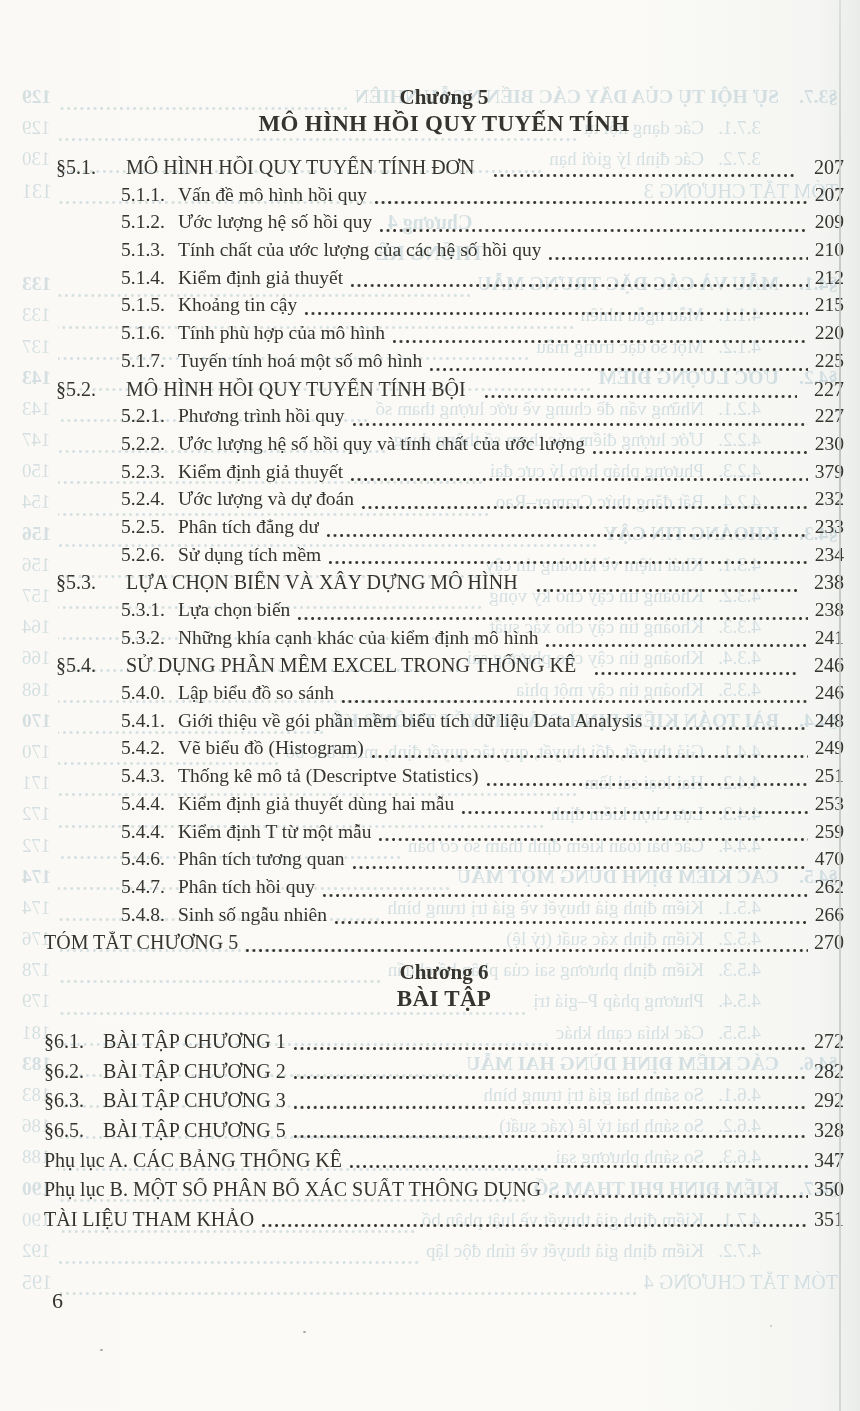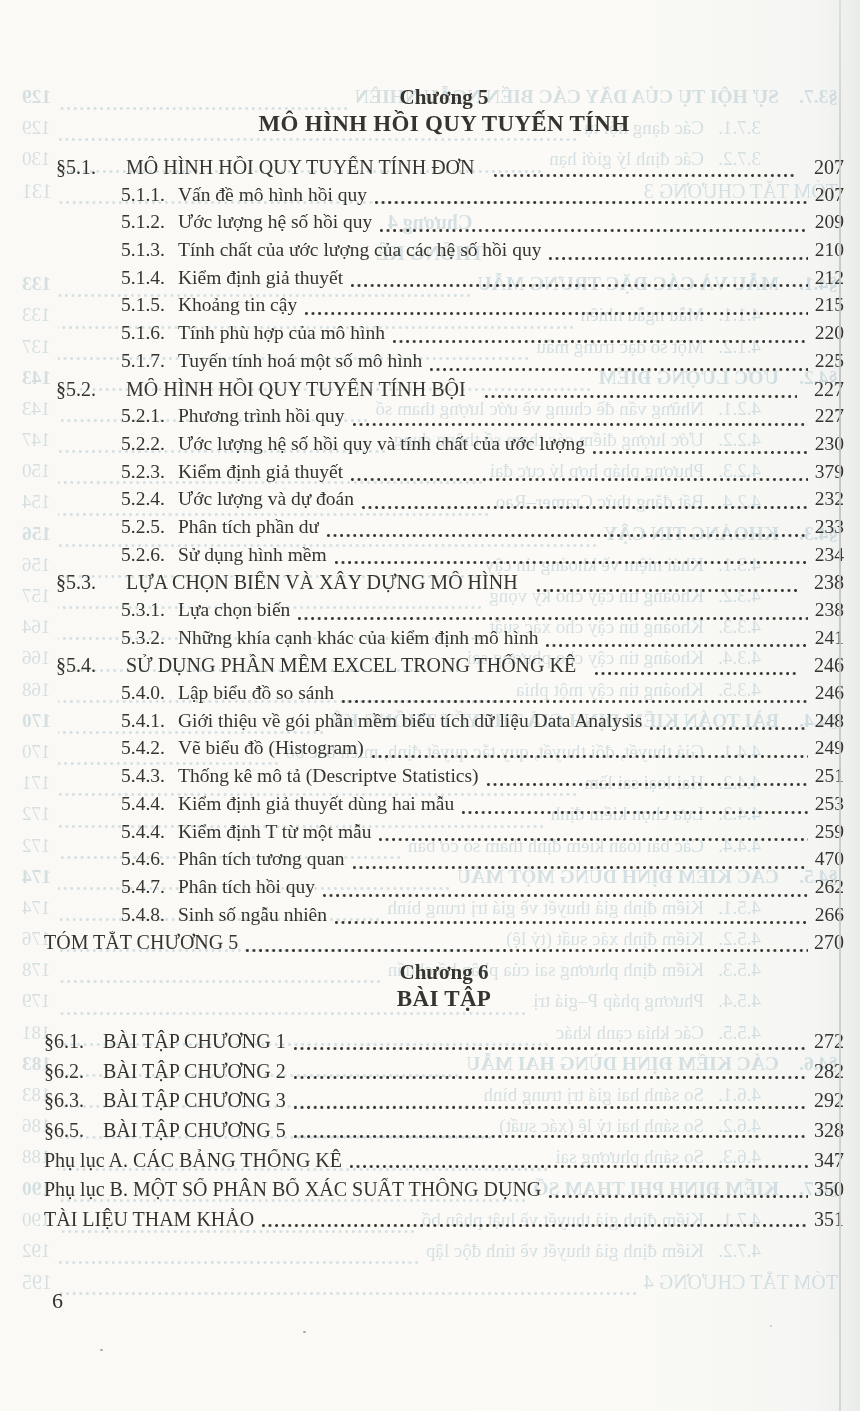--- a/index.html
+++ b/index.html
@@ -378,27 +378,27 @@
     <span class="pg">379</span>
   </div>
         <div class="row l2">
     <span class="lbl">5.2.4.</span>
     <span class="ttl">Ước lượng và dự đoán</span>
     <span class="dots"></span>
     <span class="pg">232</span>
   </div>
         <div class="row l2">
     <span class="lbl">5.2.5.</span>
-    <span class="ttl">Phân tích phần dư</span>
+    <span class="ttl">Phân tích đẳng dư</span>
     <span class="dots"></span>
     <span class="pg">233</span>
   </div>
         <div class="row l2">
     <span class="lbl">5.2.6.</span>
-    <span class="ttl">Sử dụng hình mềm</span>
+    <span class="ttl">Sử dụng tích mềm</span>
     <span class="dots"></span>
     <span class="pg">234</span>
   </div>
         <div class="row l1">
     <span class="lbl">§5.3.</span>
     <span class="ttl">LỰA CHỌN BIẾN VÀ XÂY DỰNG MÔ HÌNH</span>
     <span class="dots"></span>
     <span class="pg">238</span>
   </div>
         <div class="row l2">

